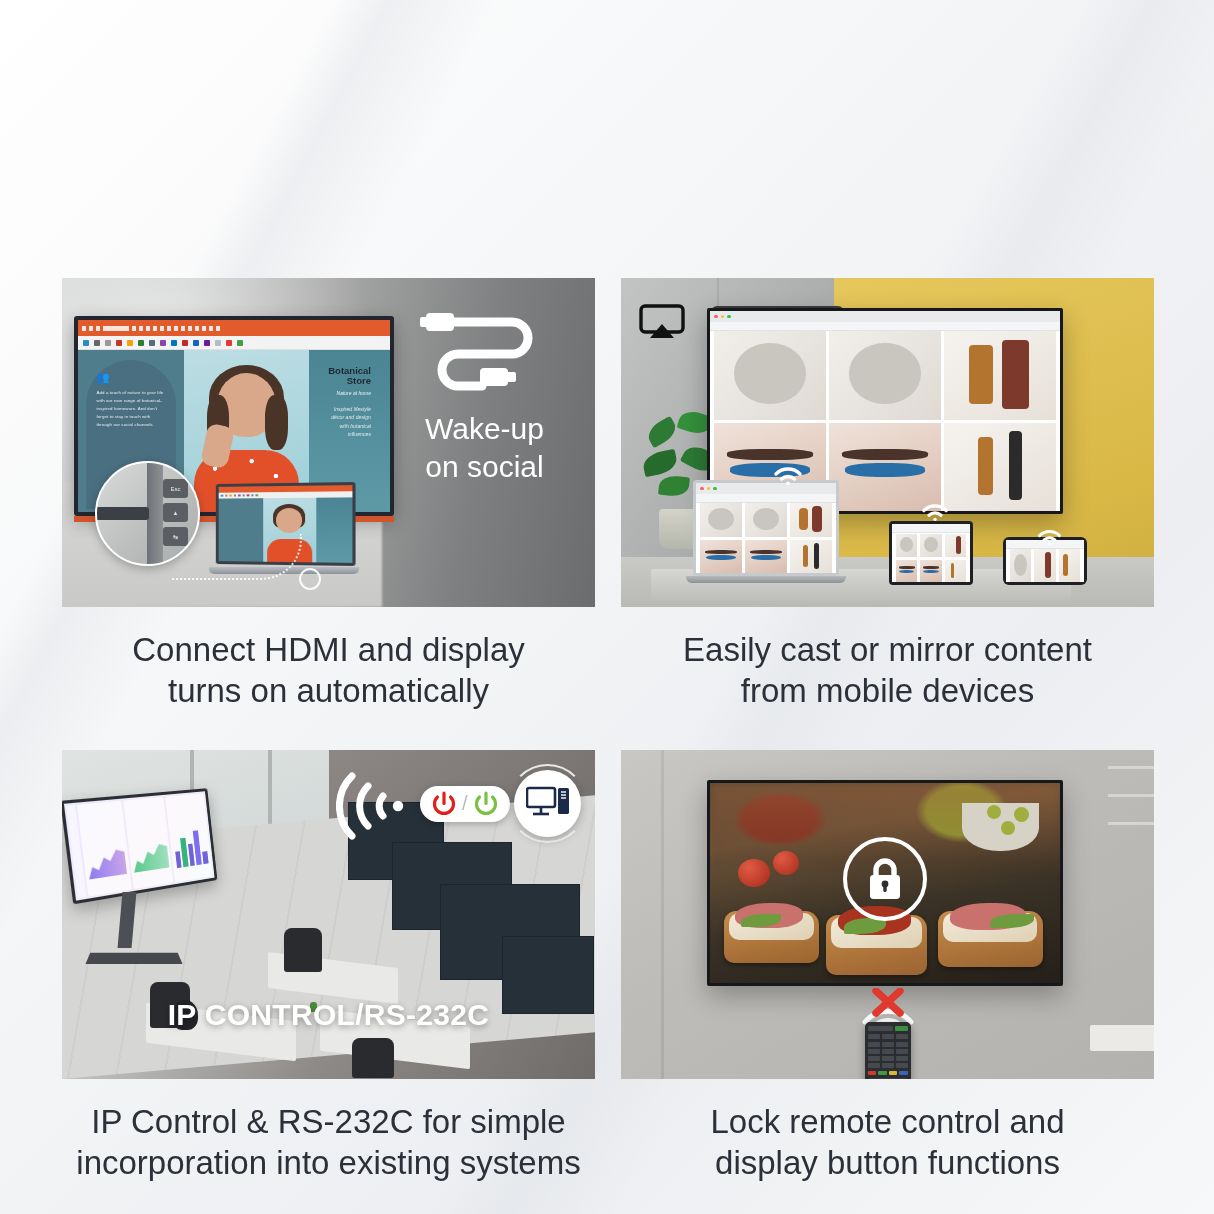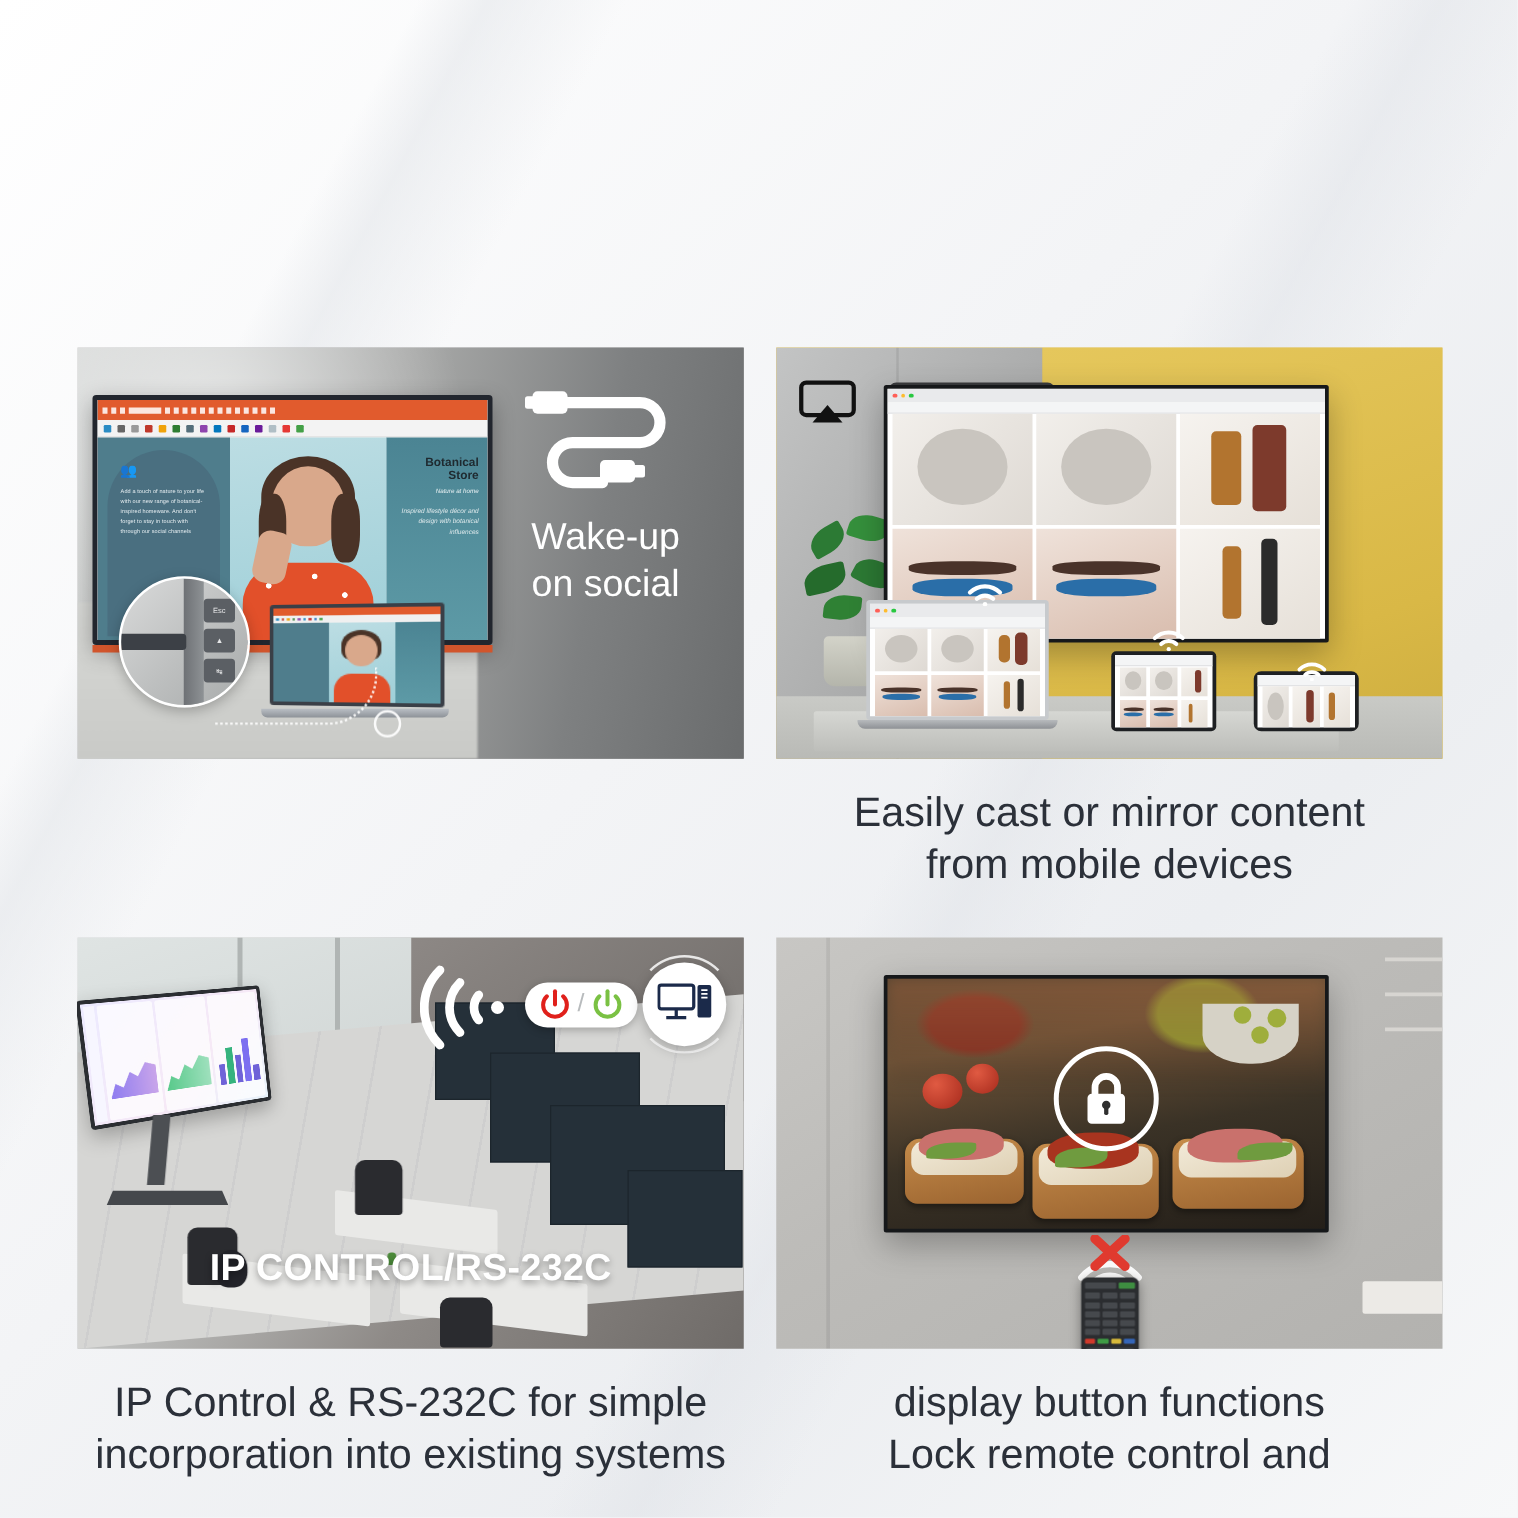--- a/index.html
+++ b/index.html
@@ -111,21 +111,21 @@
       radial-gradient(circle at 78% 42%, #fff 0 2px, transparent 2.5px),
       radial-gradient(circle at 35% 62%, #fff 0 2px, transparent 2.5px),
       radial-gradient(circle at 66% 75%, #fff 0 2px, transparent 2.5px);
   }
   .person-arm {
     position:absolute; left:16%; bottom:28%; width:22%; height:26%;
     background:#d9a88b; border-radius:10px; transform:rotate(12deg);
   }
   .slide-right {
     width:26%; background:linear-gradient(180deg,#4b8493,#5d9aa6);
-    padding:16px 7px 0; text-align:right; color:#fff;
+    padding:16px 19px 0; text-align:right; color:#fff;
   }
   .br-title { font-size:9.5px; font-weight:700; line-height:1.05; color:#1f2a30; }
   .br-sub { font-size:5px; font-style:italic; margin-top:4px; color:#e8f1f3; }
   .br-body { font-size:5.2px; font-style:italic; margin-top:9px; line-height:1.6; color:rgba(255,255,255,.8); }
   .tvstand-bar {
     position:absolute; left:12px; top:238px; width:320px; height:6px;
     background:#d1552c;
   }
   .laptop {
     position:absolute; left:152px; bottom:32px; width:150px; height:92px;
@@ -544,20 +544,24 @@
             <rect x="6" y="9" width="28" height="18" rx="4" fill="#ffffff"></rect>
             <rect x="0" y="13" width="9" height="10" rx="2" fill="#ffffff"></rect>
             <rect x="60" y="64" width="28" height="18" rx="4" fill="#ffffff"></rect>
             <rect x="86" y="68" width="10" height="10" rx="2" fill="#ffffff"></rect>
           </svg>
           <div class="hdmi-text">
             <div>Wake-up</div>
             <div>on social</div>
           </div>
         </div>
+      </div>
+      <div class="caption">
+        <div>Connect HDMI and display</div>
+        <div>turns on automatically</div>
       </div>
     </div>
 
     <div class="cell">
       <div class="panel p2">
         <div class="wall-grey"></div>
         <div class="wall-seam"></div>
         <div class="wall-yellow"></div>
         <div class="floorline"></div>
         <div class="table"></div>
@@ -900,19 +904,19 @@
           <div class="rm-colors">
             <i style="background:#d0392b"></i>
               <i style="background:#3e9b44"></i>
             <i style="background:#d7b93a"></i>
               <i style="background:#3566b8"></i>
           </div>
           <div class="rm-nav"></div>
         </div>
       </div>
       <div class="caption">
+        <div>Lock remote control and</div>
         <div>display button functions</div>
-        <div>Lock remote control and</div>
       </div>
     </div>
 
   </div>
 </div>
 
 </body></html>

